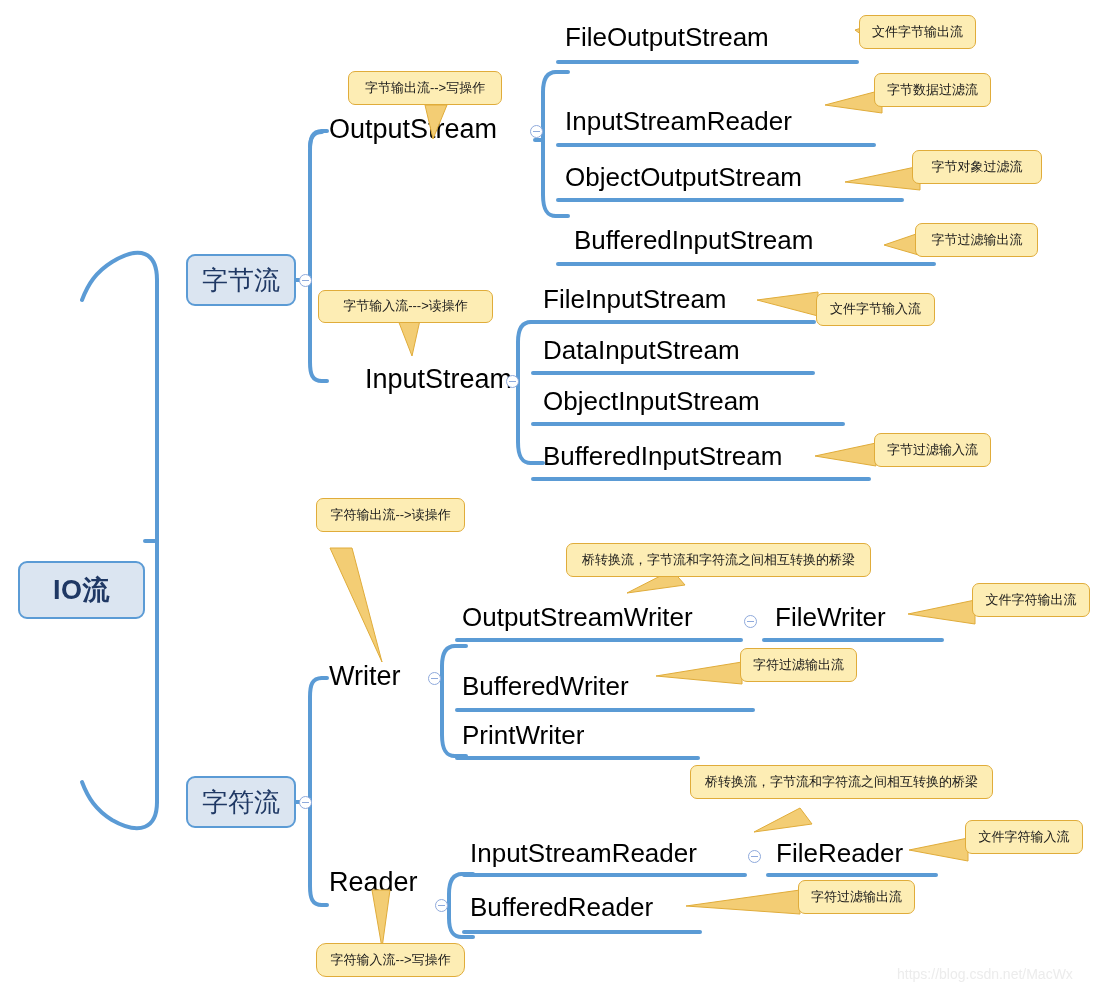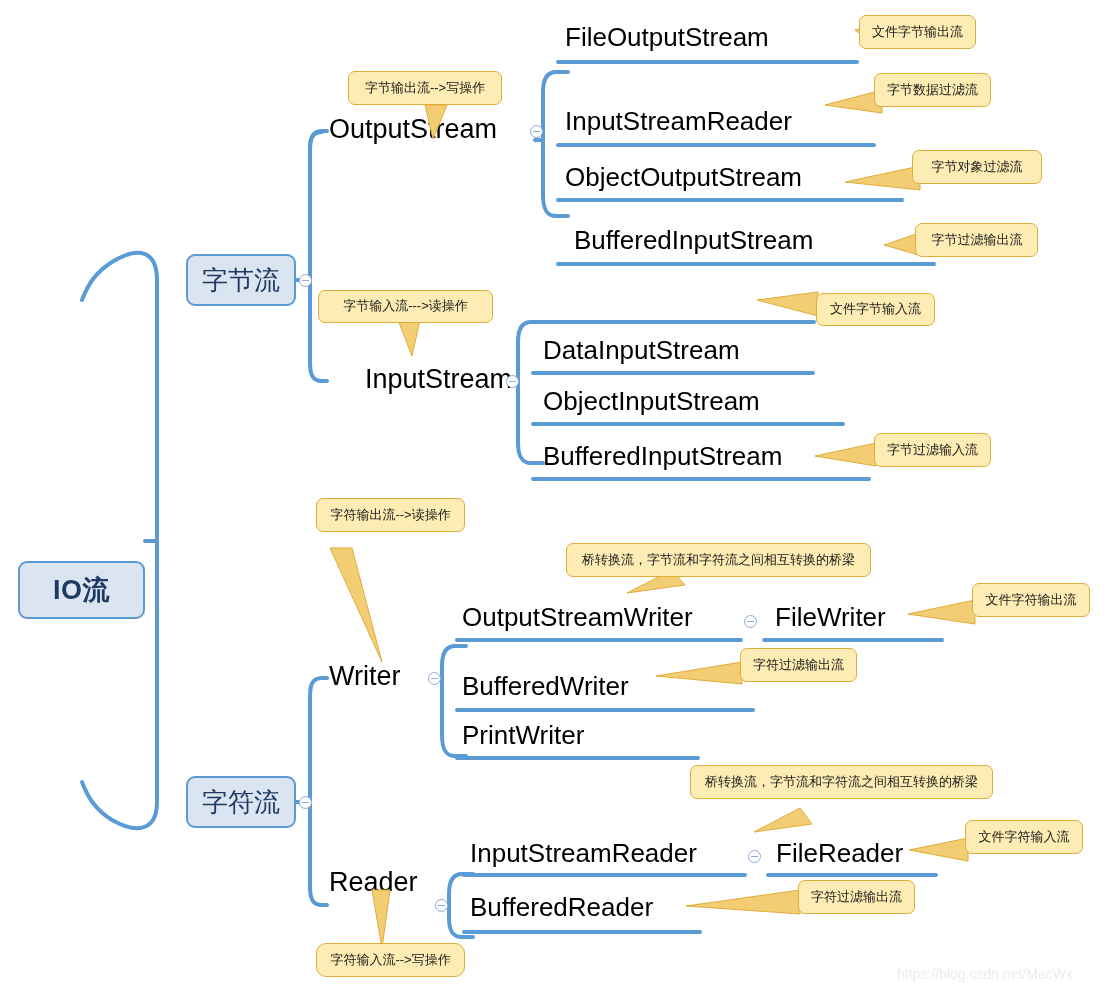--- a/index.html
+++ b/index.html
@@ -224,20 +224,23 @@
   <div class="textnode lvl3" style="left:565px; top:108px;">
     <span>InputStreamReader</span>
   </div>
   <div class="textnode lvl3" style="left:565px; top:164px;">
     <span>ObjectOutputStream</span>
   </div>
   <div class="textnode lvl3" style="left:574px; top:227px;">
     <span>BufferedInputStream</span>
   </div>
 
+  <div class="textnode lvl3" style="left:543px; top:286px;">
+    <span>FileInputStream</span>
+  </div>
   <div class="textnode lvl3" style="left:543px; top:337px;">
     <span>DataInputStream</span>
   </div>
   <div class="textnode lvl3" style="left:543px; top:388px;">
     <span>ObjectInputStream</span>
   </div>
   <div class="textnode lvl3" style="left:543px; top:443px;">
     <span>BufferedInputStream</span>
   </div>
 

